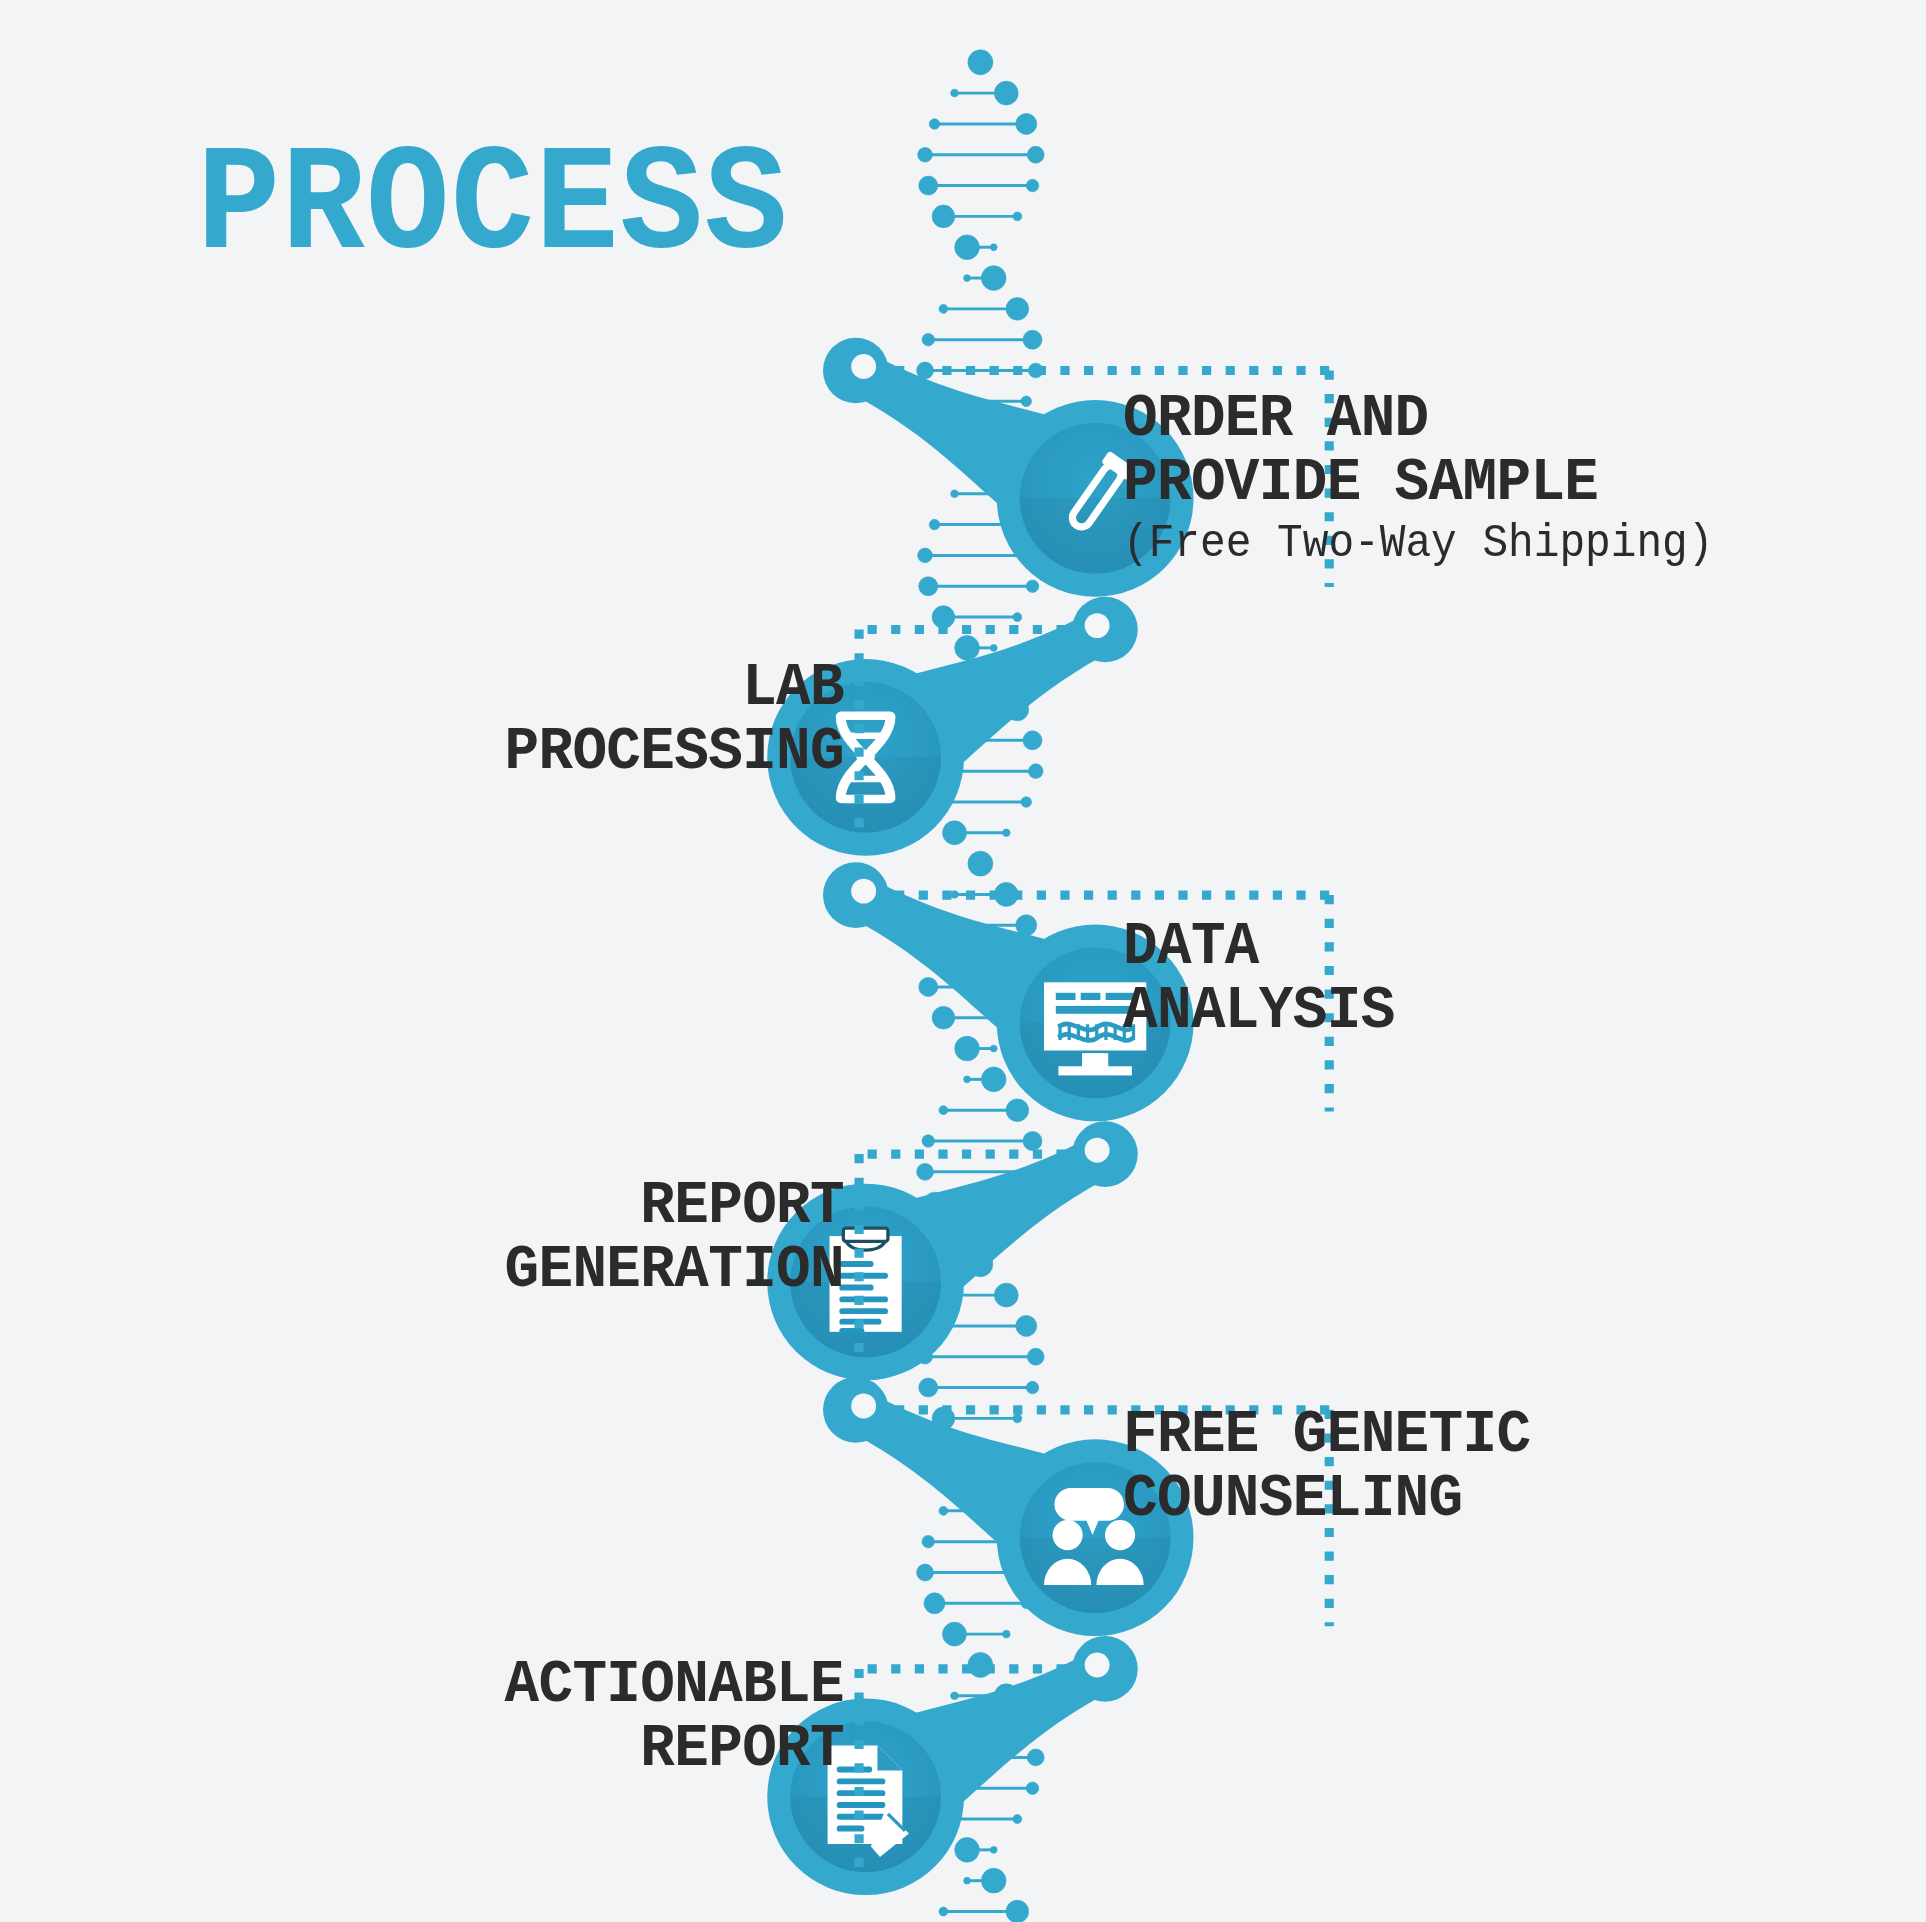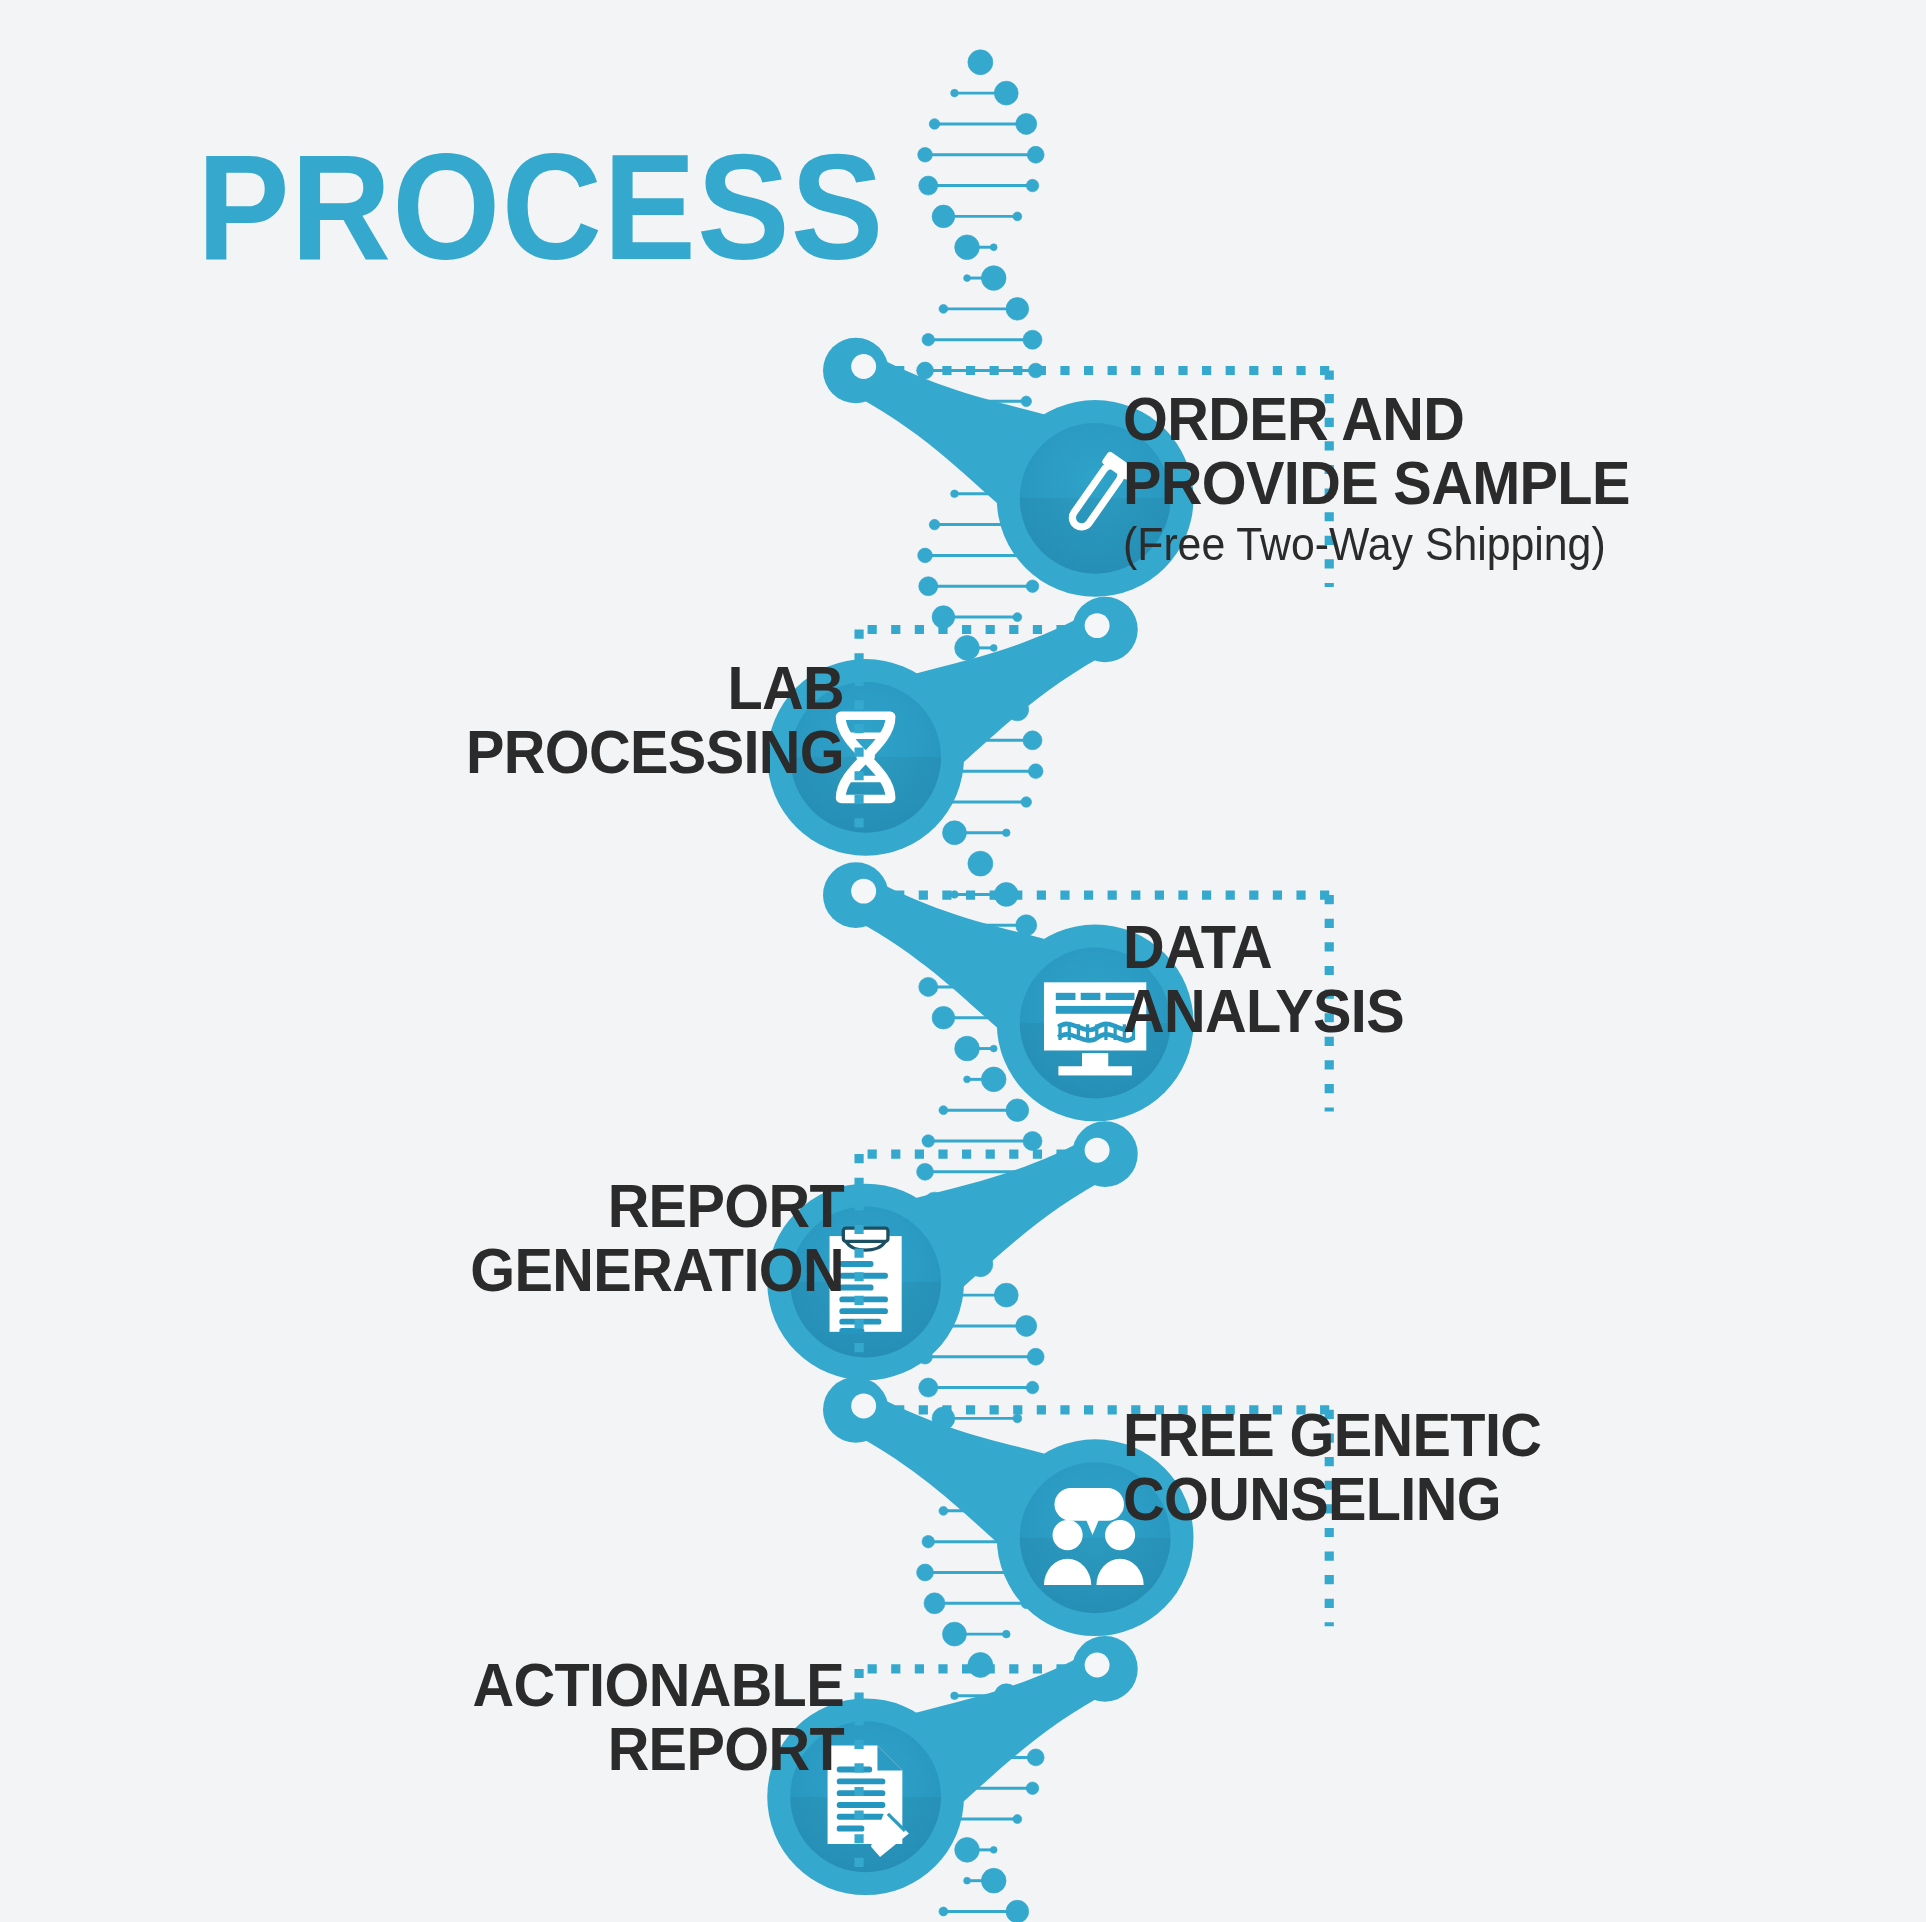--- a/index.html
+++ b/index.html
@@ -3,21 +3,21 @@
 <meta charset="utf-8">
 <style>
   html,body{margin:0;padding:0;}
   body{
     width:1926px;height:1922px;
     background:#f2f4f6;
     font-family:"Liberation Sans", sans-serif;
     overflow:hidden;
     position:relative;
   }
-  #stage{position:absolute;inset:0;}
+  #stage{position:absolute;inset:0;font-family:Liberation Mono, monospace;}
   #bg-svg{position:absolute;left:0;top:0;width:1926px;height:1922px;}
 
   .page-title{
     position:absolute;
     left:197px; top:131px;
     font-size:151px;
     font-weight:bold;
     letter-spacing:1.3px;
     color:#35a8ce;
     line-height:1;

